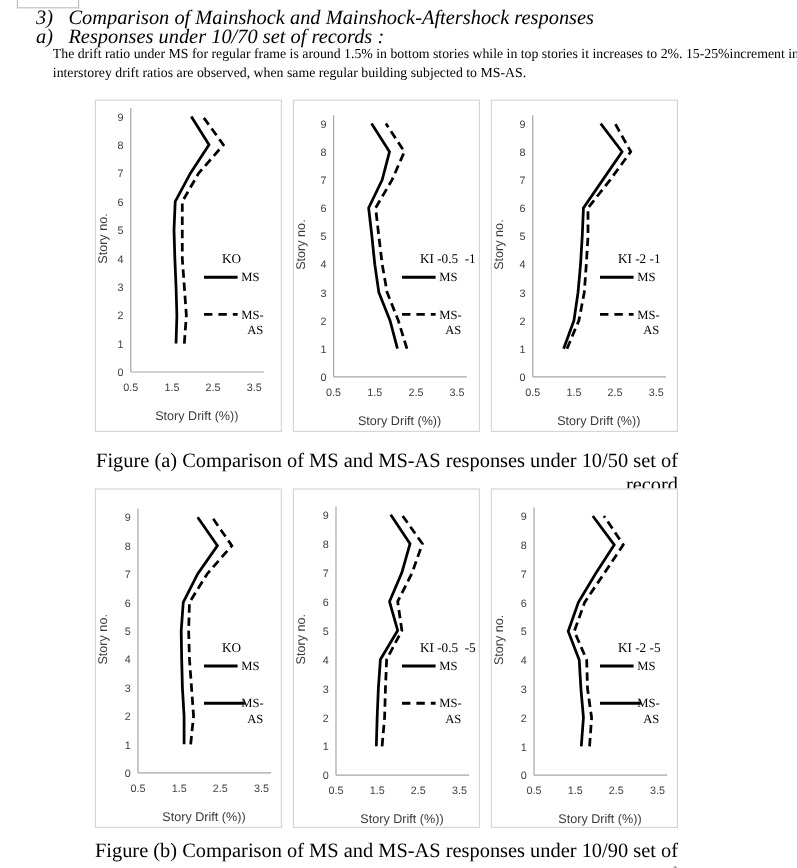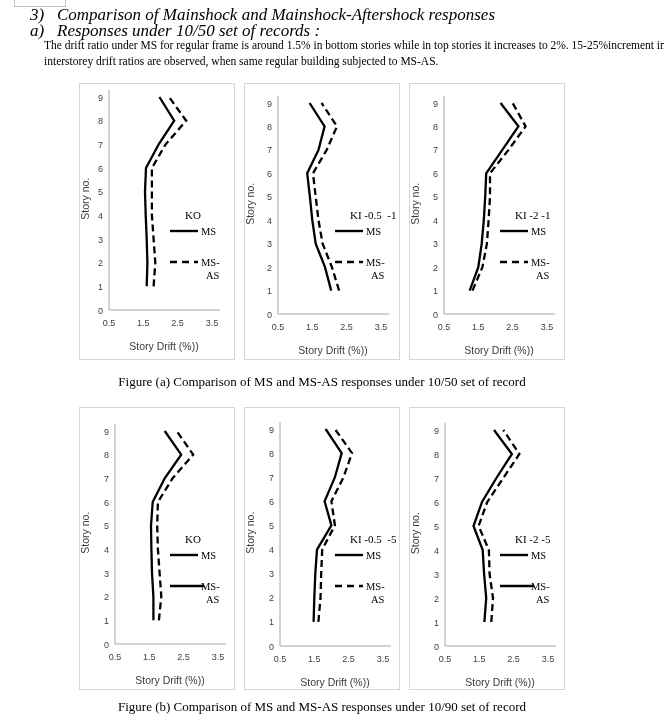--- a/index.html
+++ b/index.html
@@ -18,39 +18,39 @@
   #heading1{top:5px;}
   #heading2{top:21px;}
   .body-paragraph{
     position:absolute;left:8px;top:37px;width:650px;
     font-size:11.5px;line-height:16px;margin-left:36px;
   }
   .chart-panel{
     position:absolute;background:#fff;border:1px solid #d6d6d6;box-sizing:border-box;
   }
   .fig-caption{
-    position:absolute;left:79px;width:486px;text-align:center;
-    font-size:13px;
+    position:absolute;left:79px;width:486px;text-align:right;
+    font-size:17px;
   }
   #caption-a{top:374px;}
   #caption-b{top:699px;}
   svg text{font-family:"Liberation Sans", sans-serif;}
   svg .tick-label{font-size:9px;fill:#404040;}
   svg .axis-title{font-size:10.5px;fill:#3b3b3b;}
   svg .legend-text{font-family:"Liberation Serif", serif;font-size:10.5px;fill:#000;white-space:pre;}
   svg .legend-title{font-family:"Liberation Serif", serif;font-size:11px;fill:#000;white-space:pre;}
 </style>
 </head>
 <body>
 
 <div class="artifact-box"></div>
 
 <div id="heading1" class="heading-line"><span class="item-no">3)</span><span>Comparison of Mainshock and Mainshock-Aftershock responses</span></div>
 
-<div id="heading2" class="heading-line"><span class="item-no">a)</span><span>Responses under 10/50 set of records :</span></div>
+<div id="heading2" class="heading-line"><span class="item-no">a)</span><span>Responses under 10/70 set of records :</span></div>
 
 <div class="body-paragraph">The drift ratio under MS for regular frame is around 1.5% in bottom stories while in top stories it increases to 2%. 15-25%increment in interstorey drift ratios are observed, when same regular building subjected to MS-AS.</div>
 
 <div id="figure-row-a">
     <div class="chart-panel" style="left: 79px; top: 83px; width: 156px; height: 277px;"><svg width="154" height="275" viewBox="0 0 154 275">
         <line x1="29" y1="6" x2="29" y2="226" stroke="#a6a6a6" stroke-width="1"></line>
         <line x1="29" y1="226" x2="140" y2="226" stroke="#a6a6a6" stroke-width="1"></line>
         <text x="23" y="229.5" text-anchor="end" class="tick-label">0</text>
         <text x="23" y="205.83333333333334" text-anchor="end" class="tick-label">1</text>
         <text x="23" y="182.16666666666666" text-anchor="end" class="tick-label">2</text>

